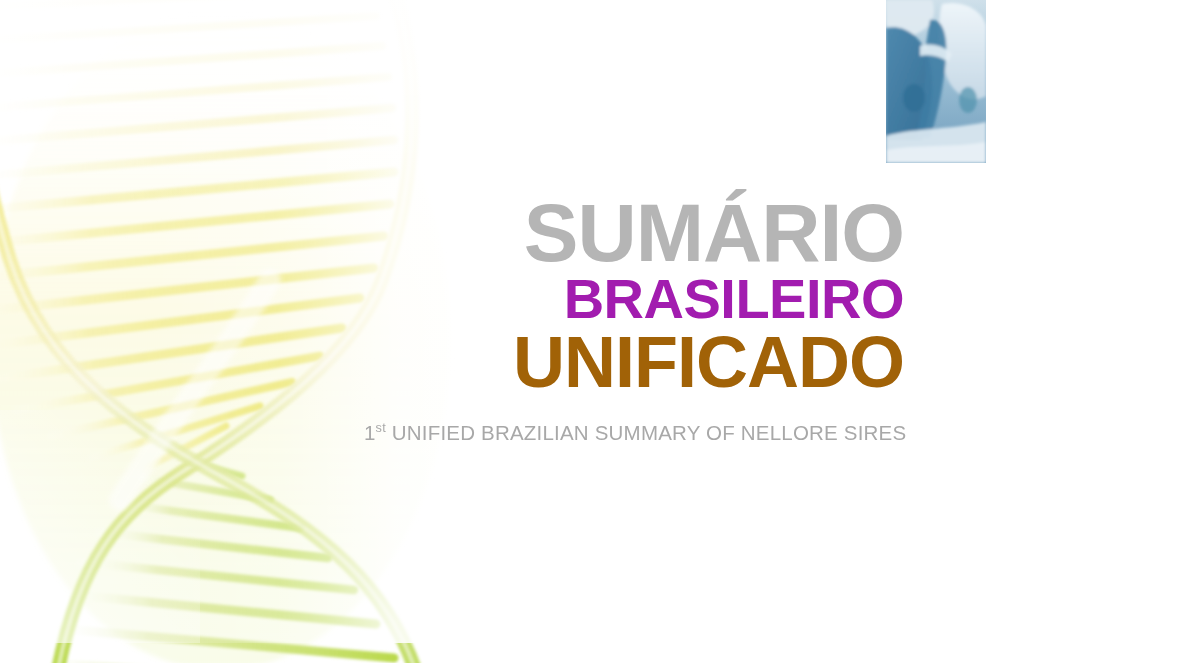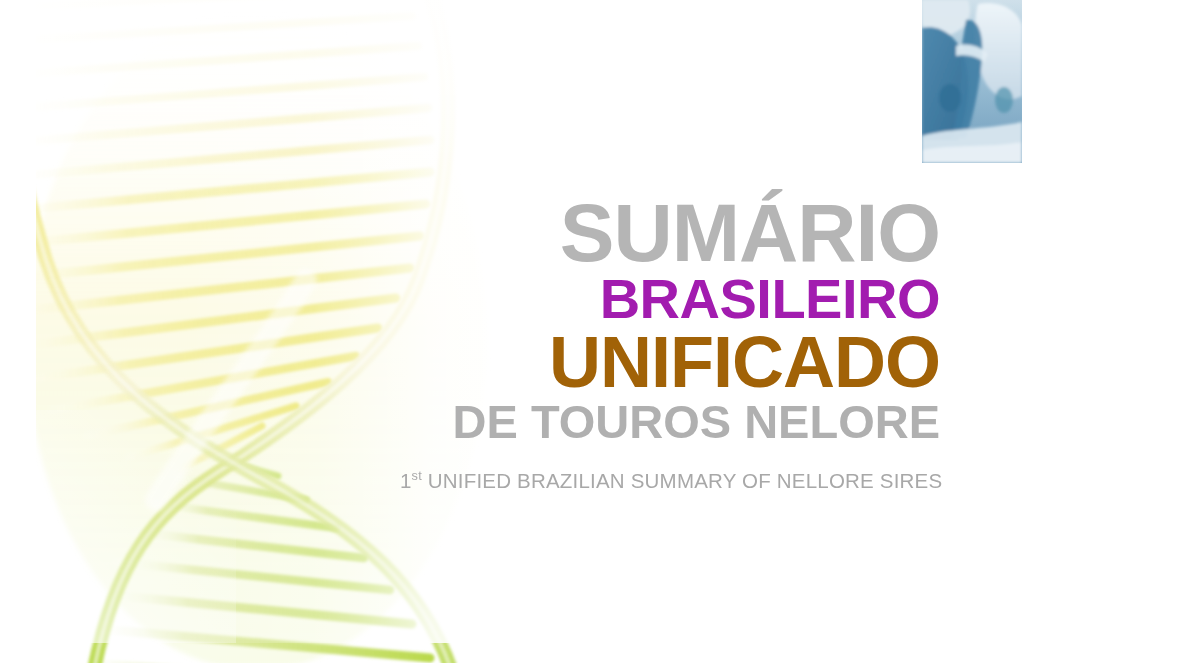--- a/index.html
+++ b/index.html
@@ -10,21 +10,20 @@
   body {
     font-family: "Liberation Sans", sans-serif;
   }
 
   #cover {
     position: relative;
     width: 990px;
     height: 663px;
     background: #ffffff;
     overflow: hidden;
-    margin-left: 36px;
   }
 
   
   #dna-art {
     position: absolute;
     left: -30px;
     top: -20px;
     width: 520px;
     height: 700px;
     overflow: hidden;
@@ -296,20 +295,19 @@
         <path d="M 0 136 C 24 128, 62 130, 100 122 L 100 163 L 0 163 Z" fill="#dbe8f1" opacity="0.92"></path>
         <path d="M 0 150 C 30 144, 66 148, 100 142 L 100 163 L 0 163 Z" fill="#e9f1f6" opacity="0.9"></path>
       </g>
     </svg>
   </div>
 
   <div id="title-block">
     <span class="title-line" id="line-sumario">SUMÁRIO</span>
     <span class="title-line" id="line-brasileiro">BRASILEIRO</span>
     <span class="title-line" id="line-unificado">UNIFICADO</span>
-    <span class="title-line" id="line-de-touros">DE TOUROS NELORE</span>
 
     <div id="subtitle-block">
       <span class="subtitle-line"><span>1</span><span class="ord-sup">st</span><span> UNIFIED BRAZILIAN SUMMARY OF NELLORE SIRES</span></span>
     </div>
   </div>
 
 </div>
 
 </body></html>

